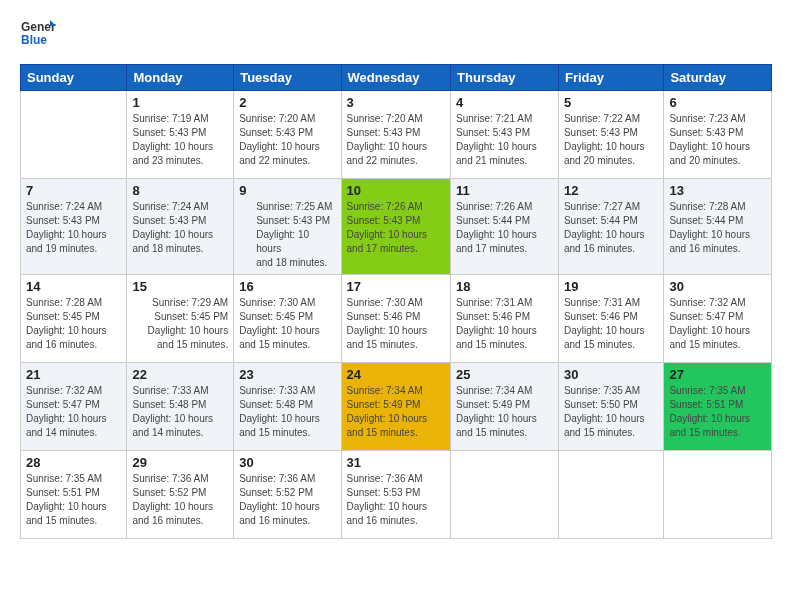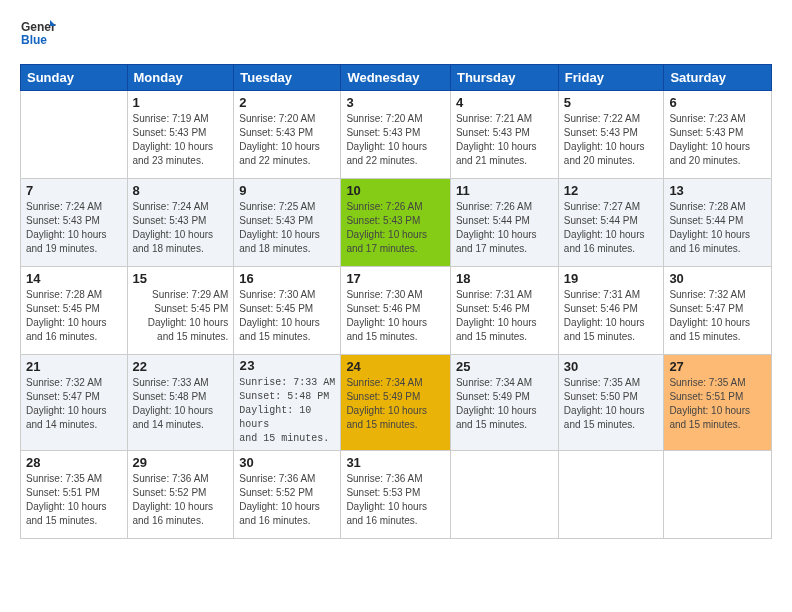--- a/index.html
+++ b/index.html
@@ -165,21 +165,21 @@
           </td>
           <td style="background: rgb(240, 244, 248);">
             <div class="day-number">8</div>
             <div class="day-info" style="white-space: pre-line;">Sunrise: 7:24 AM
 Sunset: 5:43 PM
 Daylight: 10 hours
 and 18 minutes.</div>
           </td>
           <td style="background: rgb(240, 244, 248);">
             <div class="day-number">9</div>
-            <div class="day-info" style="white-space: pre-line;">Sunrise: 7:25 AM
+            <div class="day-info" style="white-space: pre-line; margin-left: 17px;">Sunrise: 7:25 AM
 Sunset: 5:43 PM
 Daylight: 10 hours
 and 18 minutes.</div>
           </td>
           <td style="background: #84cc16;">
             <div class="day-number">10</div>
             <div class="day-info" style="white-space: pre-line;">Sunrise: 7:26 AM
 Sunset: 5:43 PM
 Daylight: 10 hours
 and 17 minutes.</div>
@@ -265,21 +265,21 @@
 Daylight: 10 hours
 and 14 minutes.</div>
           </td>
           <td style="background: rgb(240, 244, 248);">
             <div class="day-number">22</div>
             <div class="day-info" style="white-space: pre-line;">Sunrise: 7:33 AM
 Sunset: 5:48 PM
 Daylight: 10 hours
 and 14 minutes.</div>
           </td>
-          <td style="background: rgb(240, 244, 248); font-family: Liberation Mono, monospace;">
+          <td style="background: rgb(240, 244, 248);">
             <div class="day-number">23</div>
             <div class="day-info" style="white-space: pre-line;">Sunrise: 7:33 AM
 Sunset: 5:48 PM
 Daylight: 10 hours
 and 15 minutes.</div>
           </td>
           <td style="background: #eab308;">
             <div class="day-number">24</div>
             <div class="day-info" style="white-space: pre-line;">Sunrise: 7:34 AM
 Sunset: 5:49 PM
@@ -293,21 +293,21 @@
 Daylight: 10 hours
 and 15 minutes.</div>
           </td>
           <td style="background: rgb(240, 244, 248);">
             <div class="day-number">30</div>
             <div class="day-info" style="white-space: pre-line;">Sunrise: 7:35 AM
 Sunset: 5:50 PM
 Daylight: 10 hours
 and 15 minutes.</div>
           </td>
-          <td style="background: #fdba74;">
+          <td style="background: #22c55e;">
             <div class="day-number">27</div>
             <div class="day-info" style="white-space: pre-line;">Sunrise: 7:35 AM
 Sunset: 5:51 PM
 Daylight: 10 hours
 and 15 minutes.</div>
           </td>
         </tr>
         <tr>
           <td>
             <div class="day-number">28</div>

